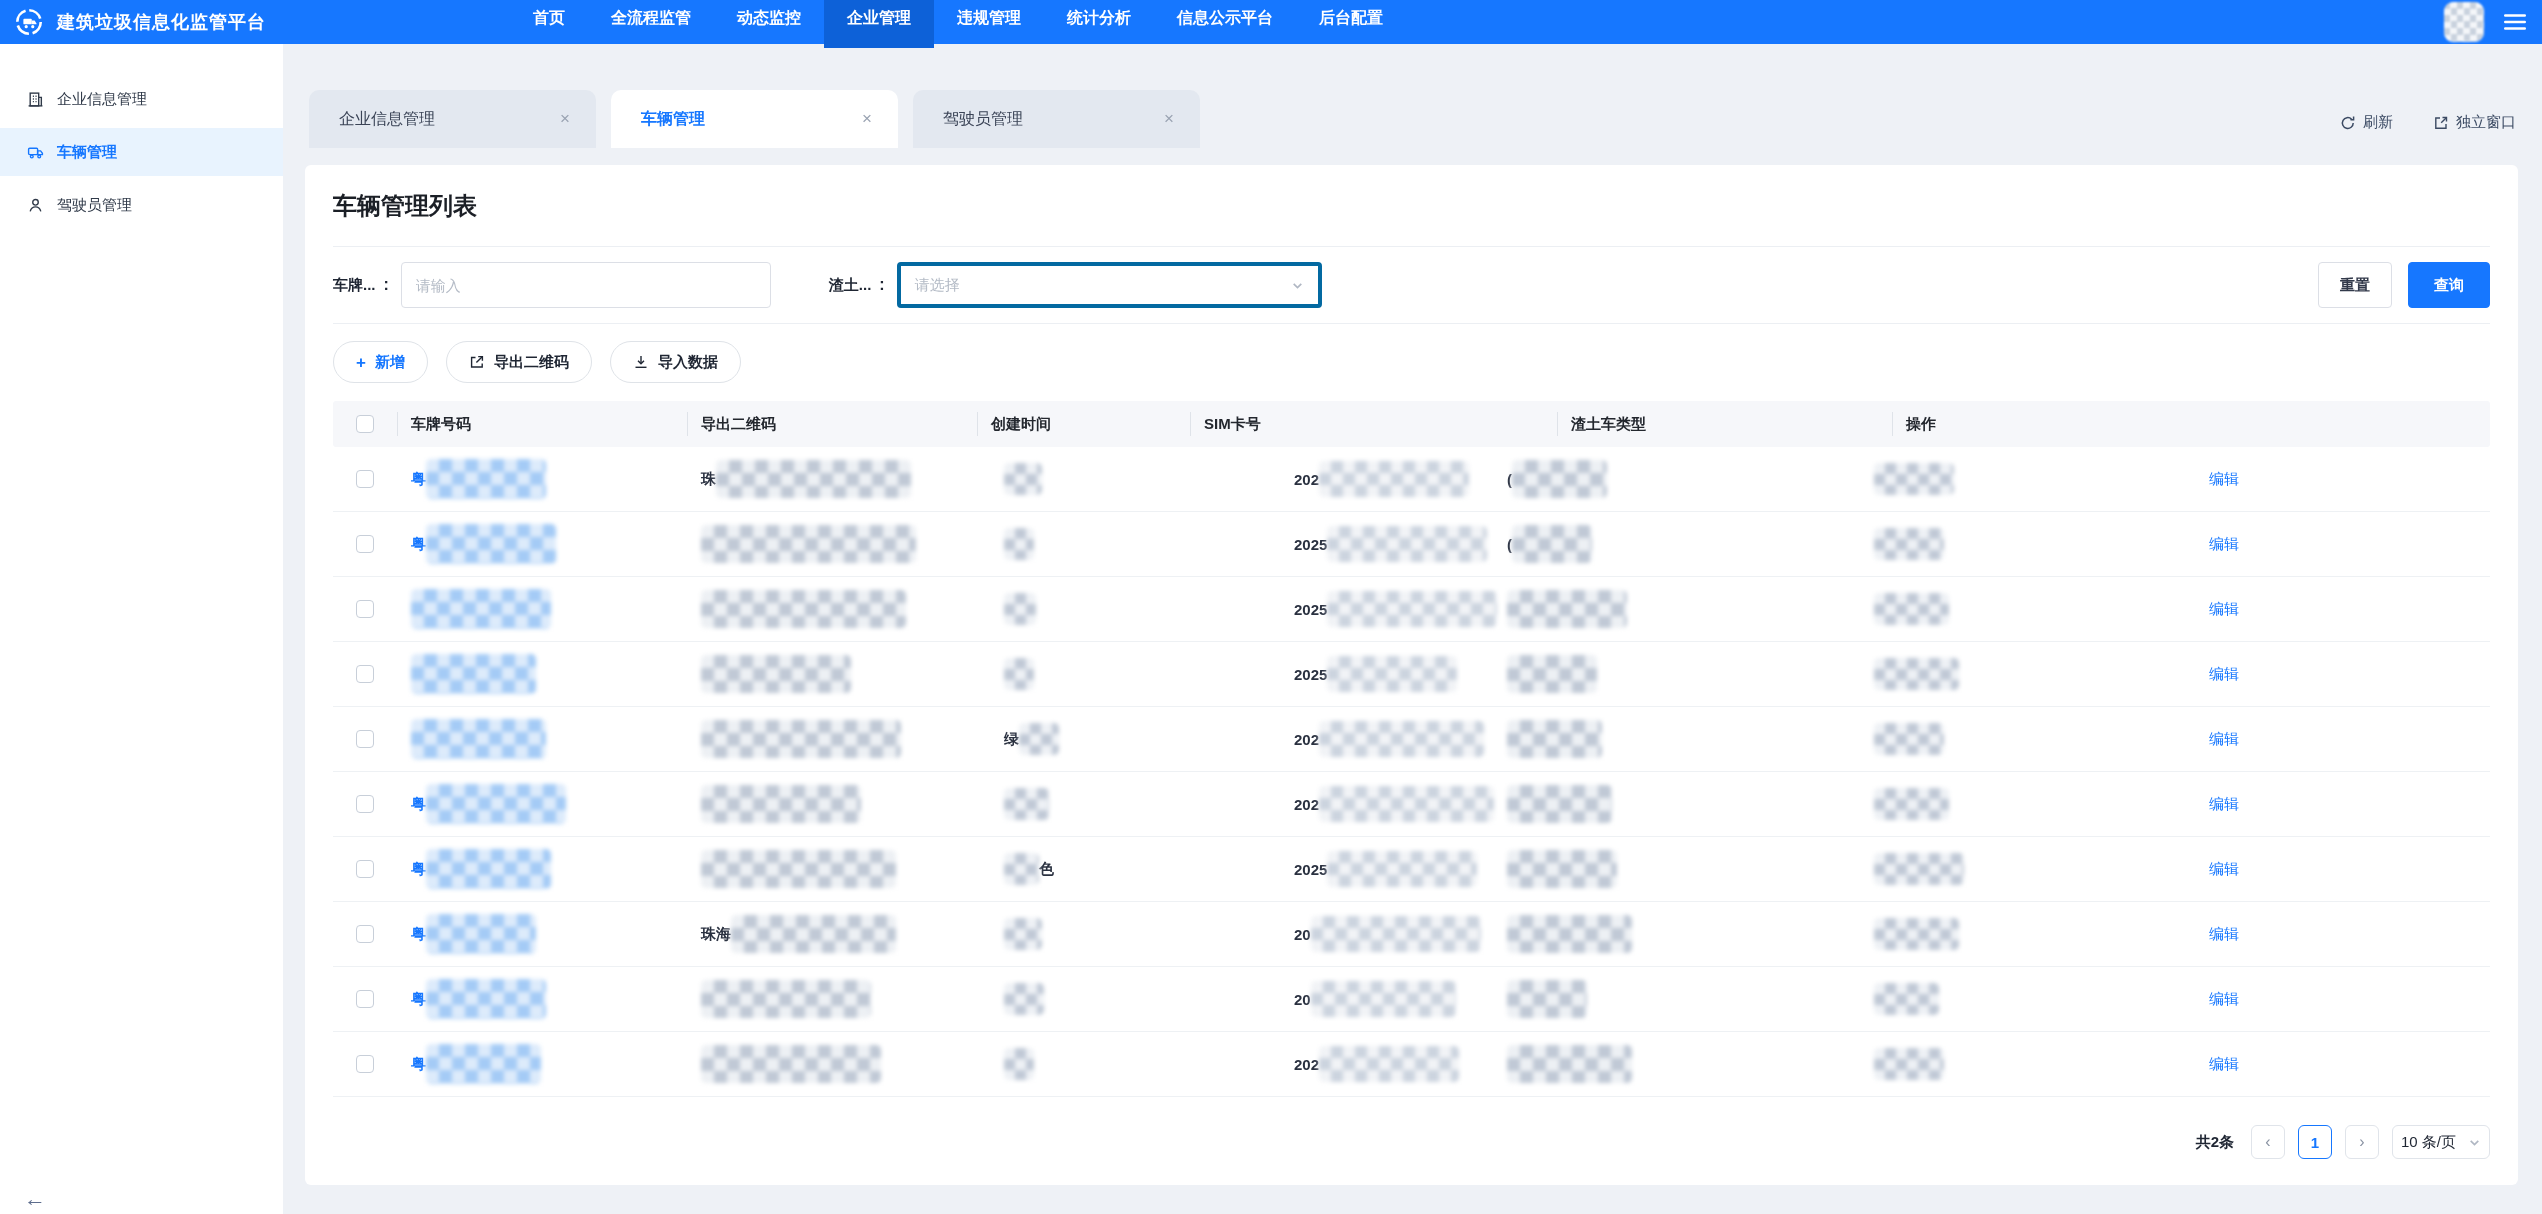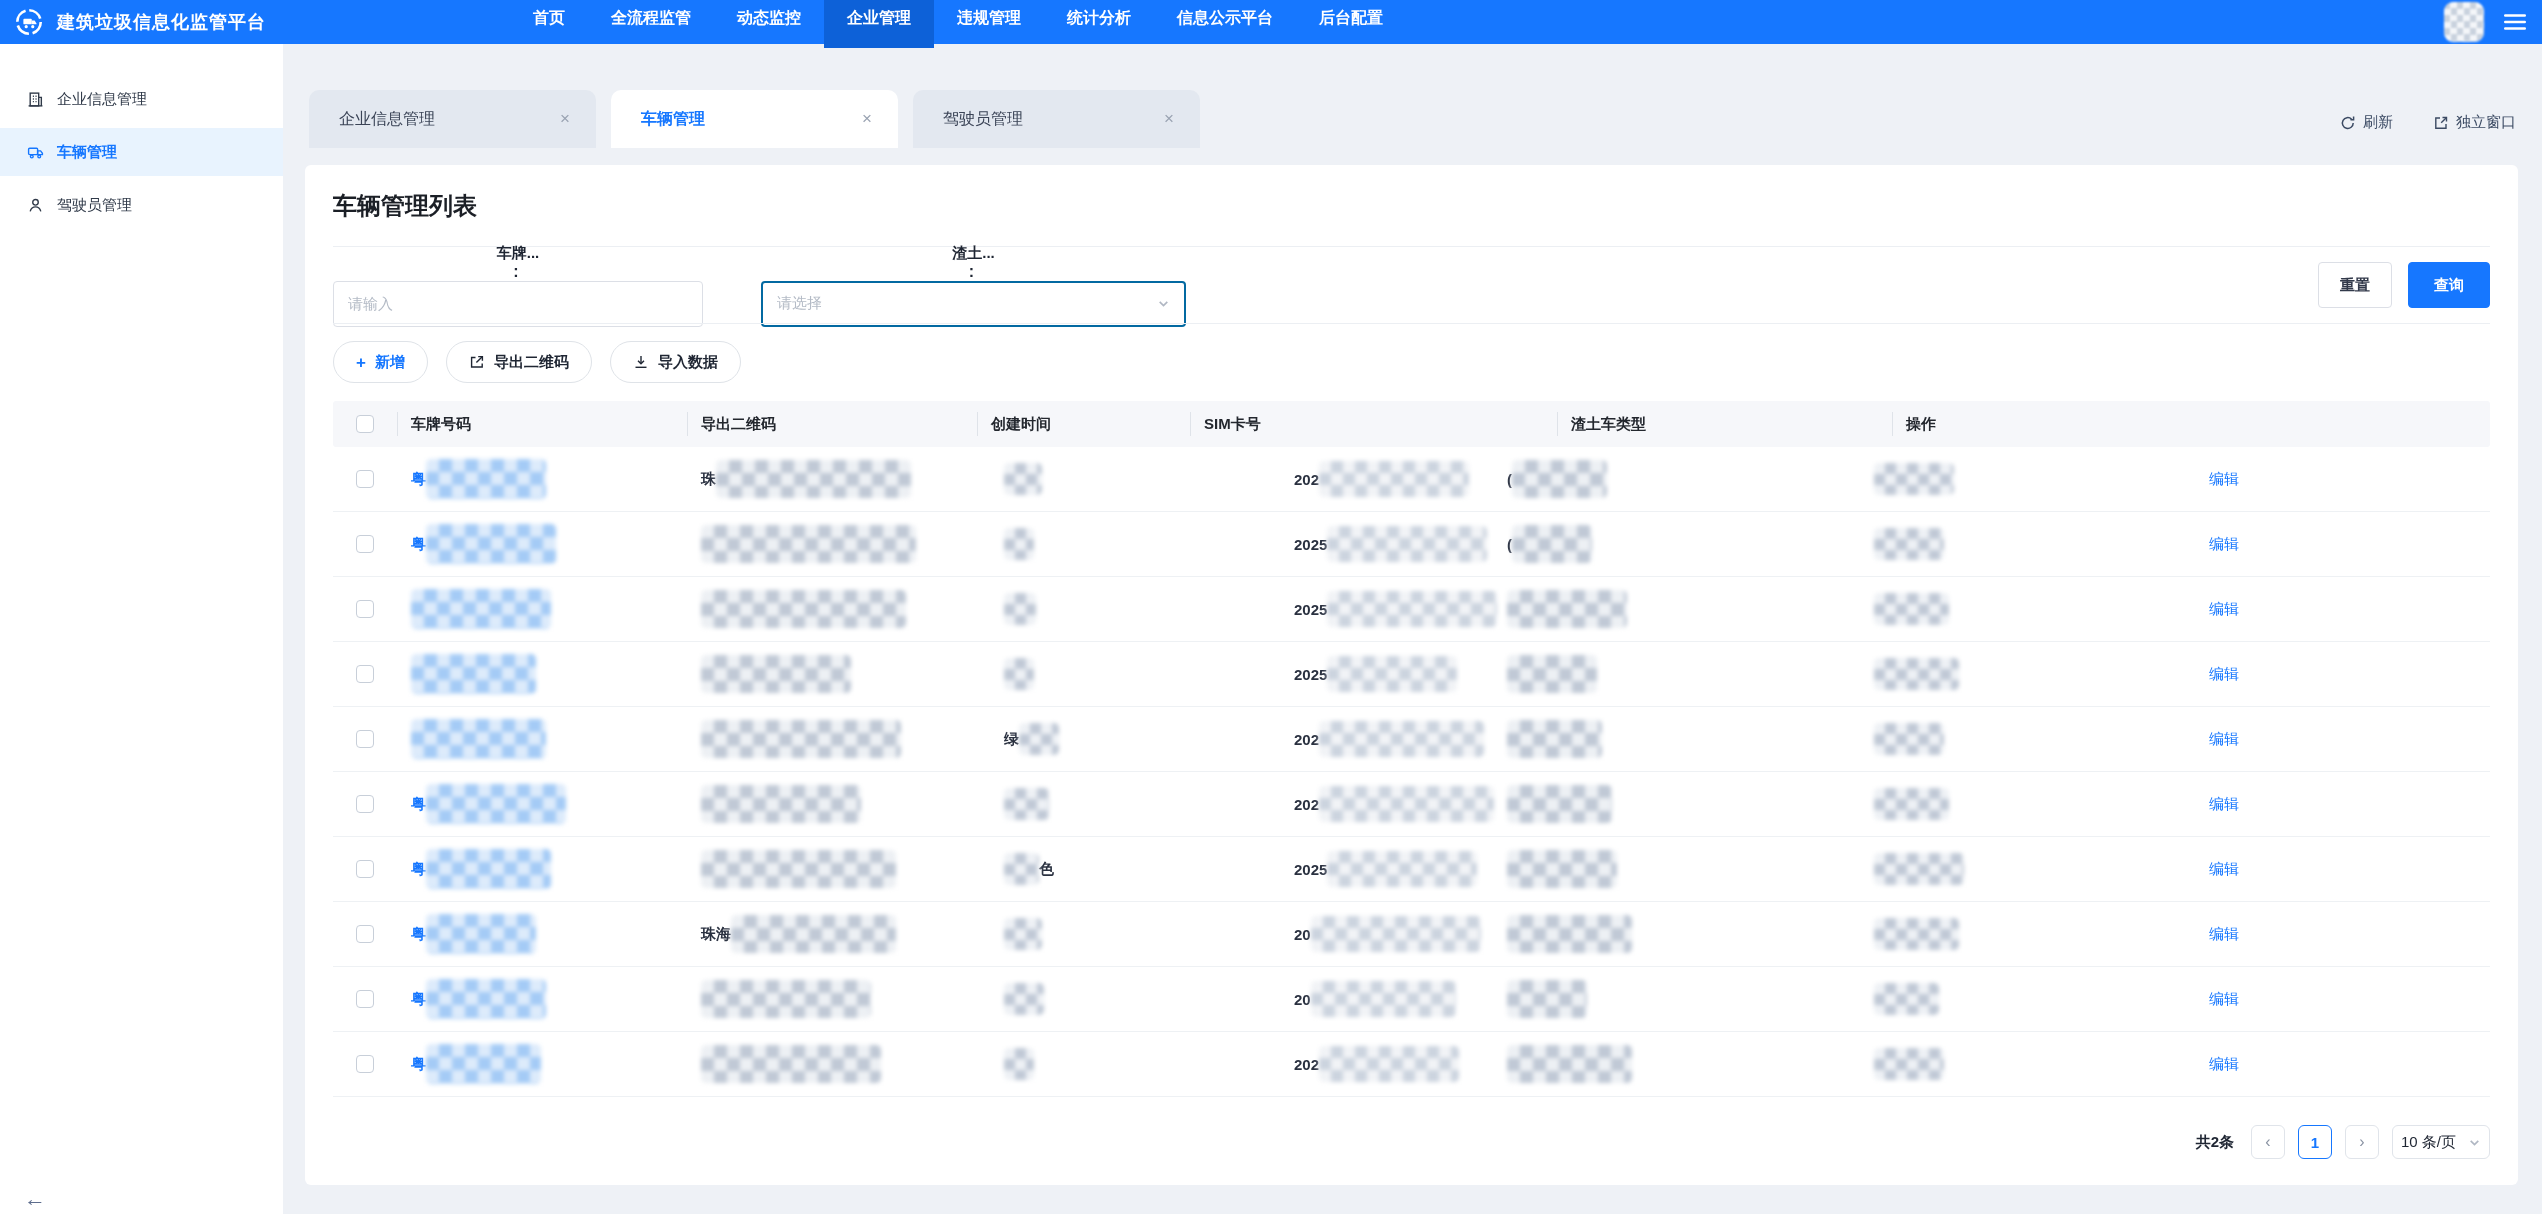--- a/index.html
+++ b/index.html
@@ -41,27 +41,27 @@
   .tab-action .icon { display:flex; color:#3b4a63; }
 
   
   .card { margin:17px 24px 0 22px; background:#fff; border-radius:6px; height:1020px; padding:0 28px; display:flex; flex-direction:column; }
   .card-title { font-size:24px; font-weight:700; color:#1b1f26; padding-top:25px; }
   .hr { height:1px; background:#eceff3; margin-top:24px; }
   .hr.tight { margin-top:15px; }
 
   
   .filters { display:flex; align-items:center; margin-top:15px; height:46px; }
-  .filter-item { display:flex; align-items:center;flex-direction:column; }
+  .filter-item { display:flex; align-items:center; }
   .filter-item + .filter-item { margin-left:58px; }
   .f-label { font-size:15px; font-weight:600; color:#1f2633; white-space:nowrap; }
   .f-colon { margin:0 12px 0 8px; color:#1f2633; font-weight:600; }
   .f-input { width:370px; height:46px; border:1px solid #dcdfe6; border-radius:4px; padding:0 14px; font-size:15px; font-family:inherit; color:#2a3140; outline:none; }
   .f-input::placeholder { color:#b4bbc6; }
-  .f-select { width:425px; height:46px; border:2px solid #0369a1; border-radius:4px; padding:0 14px; display:flex; align-items:center; justify-content:space-between; cursor:pointer; }
+  .f-select { width:425px; height:46px; border:4px solid #0369a1; border-radius:4px; padding:0 14px; display:flex; align-items:center; justify-content:space-between; cursor:pointer; }
   .f-select .ph { font-size:15px; color:#b4bbc6; }
   .chev { display:flex; color:#b0b7c3; }
   .filter-btns { margin-left:auto; display:flex; gap:16px; }
   .btn { height:46px; border-radius:4px; font-size:15px; font-weight:600; font-family:inherit; cursor:pointer; }
   .btn.ghost { width:74px; background:#fff; border:1px solid #dcdfe6; color:#32394a; }
   .btn.primary { width:82px; background:#1677ff; border:1px solid #1677ff; color:#fff; }
 
   
   .toolbar { display:flex; gap:18px; margin-top:17px; }
   .pill { height:42px; border-radius:21px; border:1px solid #dfe3e8; background:#fff; display:inline-flex; align-items:center; gap:9px; padding:0 22px; font-size:15px; font-weight:600; color:#1f2633; cursor:pointer; font-family:inherit; }

